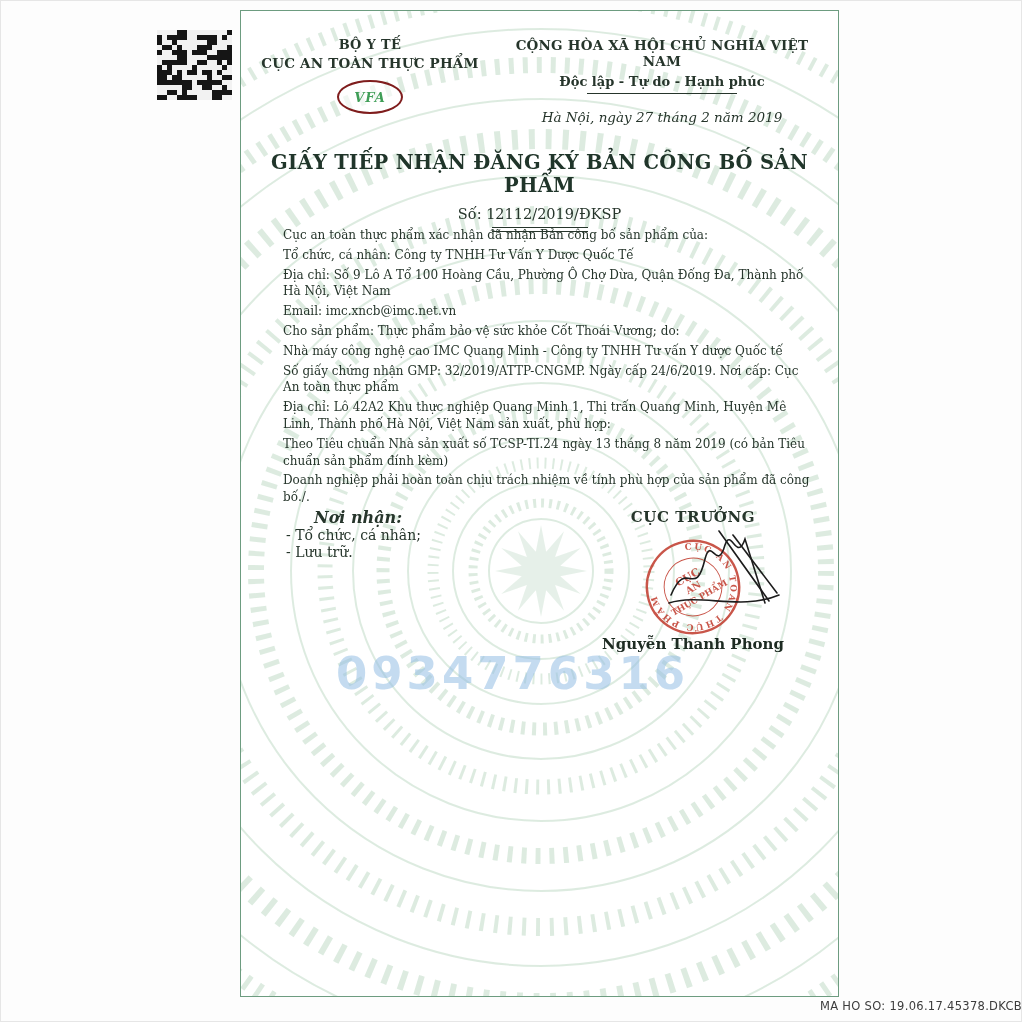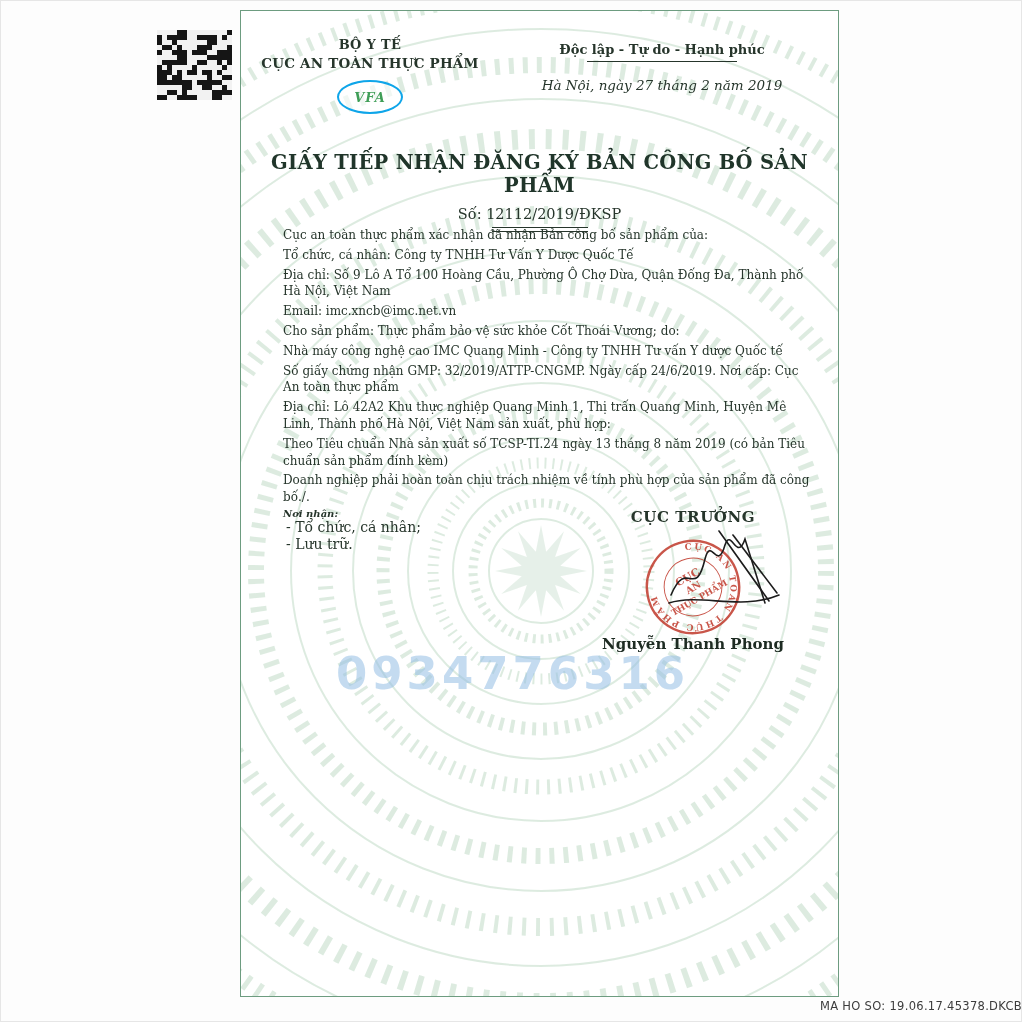--- a/index.html
+++ b/index.html
@@ -16,41 +16,41 @@
   #cert{
     position:absolute;left:240px;top:10px;width:597px;height:985px;
     background:#ffffff;border:1.5px solid #6d9c80;overflow:hidden;
     color:#26352b;
   }
   #pattern{position:absolute;left:0;top:0;pointer-events:none;}
   
   .hdr-left{position:absolute;left:10px;top:26px;width:238px;text-align:center;}
   .hdr-left .ministry{font-weight:bold;font-size:13px;letter-spacing:.3px;}
   .hdr-left .department{font-weight:bold;font-size:13.5px;margin-top:3px;letter-spacing:.2px;}
-  .vfa{width:62px;height:30px;margin:9px auto 0;border:2px solid #0ea5e9;border-radius:50%;
+  .vfa{width:62px;height:30px;margin:9px auto 0;border:2px solid #7f1d1d;border-radius:50%;
        display:flex;align-items:center;justify-content:center;background:rgba(255,255,255,.6);}
   .vfa span{color:#3f9e57;font-weight:bold;font-style:italic;font-size:13px;letter-spacing:1px;}
   .hdr-right{position:absolute;left:255px;top:26px;width:332px;text-align:center;}
   .hdr-right .nation{font-weight:bold;font-size:13.5px;letter-spacing:.2px;}
   .hdr-right .motto{font-weight:bold;font-size:13px;margin-top:5px;}
   .hdr-right .motto-rule{width:150px;border-top:1.2px solid #26352b;margin:4px auto 0;}
   .hdr-right .dateline{font-style:italic;font-size:13.5px;margin-top:15px;}
   
   .title-block{position:absolute;left:0;top:140px;width:100%;text-align:center;}
   .title-block h1{margin:0;font-size:19.5px;font-weight:bold;letter-spacing:.3px;color:#20352a;}
   .doc-number{margin-top:9px;font-size:14.5px;}
   .double-rule{width:96px;height:3px;border-top:1.5px solid #26352b;border-bottom:1.5px solid #26352b;margin:5px auto 0;}
   
   .body-text{position:absolute;left:42px;right:20px;top:216px;}
   .body-text p{margin:0 0 3px;font-size:12px;line-height:16.8px;}
   .phone-row{position:relative;}
   .phone-row .fax{position:absolute;left:346px;top:0;}
   
   .footer{position:absolute;left:42px;right:20px;top:497px;height:160px;}
-  .recipients-heading{font-weight:bold;font-style:italic;font-size:10px;}
+  .recipients-heading{font-weight:bold;font-style:italic;font-size:16px;margin-left:31px;}
   .recipients div{font-size:14px;line-height:17px;padding-left:3px;}
   .cuc-truong{position:absolute;left:290px;top:0;width:240px;text-align:center;
               font-weight:bold;font-size:15px;letter-spacing:.6px;}
   .stamp{position:absolute;left:402px;top:526px;width:100px;height:100px;opacity:.85;transform:rotate(-12deg);}
   .signature{position:absolute;left:420px;top:512px;}
   .signer-name{position:absolute;left:332px;top:624px;width:240px;text-align:center;
                font-weight:bold;font-size:15px;color:#1d2b22;}
   
   .watermark{
     position:absolute;left:95px;top:636px;width:345px;text-align:center;
@@ -203,20 +203,21 @@
 
     <div class="hdr-left">
       <div class="ministry">BỘ Y TẾ</div>
       <div class="department">CỤC AN TOÀN THỰC PHẨM</div>
       <div class="vfa">
         <span>VFA</span>
       </div>
     </div>
 
     <div class="hdr-right">
+      <div class="nation">CỘNG HÒA XÃ HỘI CHỦ NGHĨA VIỆT NAM</div>
       <div class="motto">Độc lập - Tự do - Hạnh phúc</div>
       <div class="motto-rule"></div>
       <div class="dateline">Hà Nội, ngày 27 tháng 2 năm 2019</div>
     </div>
 
     <div class="title-block">
       <h1>GIẤY TIẾP NHẬN ĐĂNG KÝ BẢN CÔNG BỐ SẢN PHẨM</h1>
       <div class="doc-number">Số: 12112/2019/ĐKSP</div>
       <div class="double-rule"></div>
     </div>

